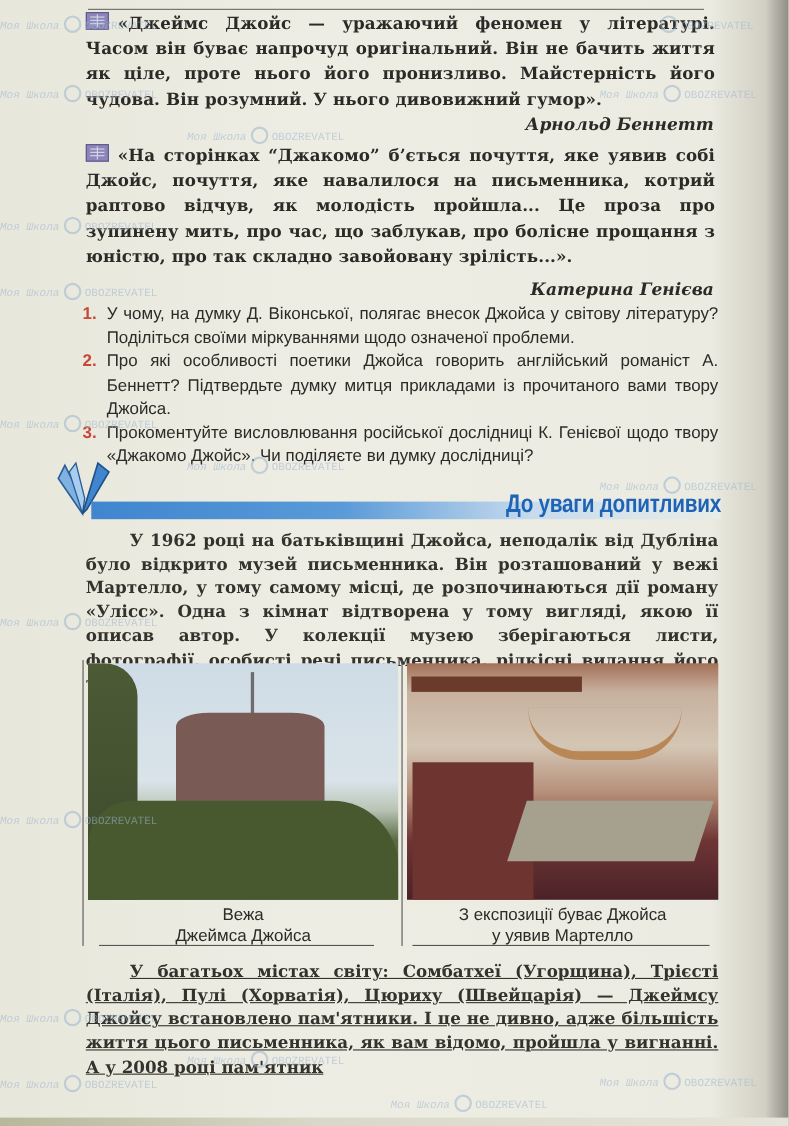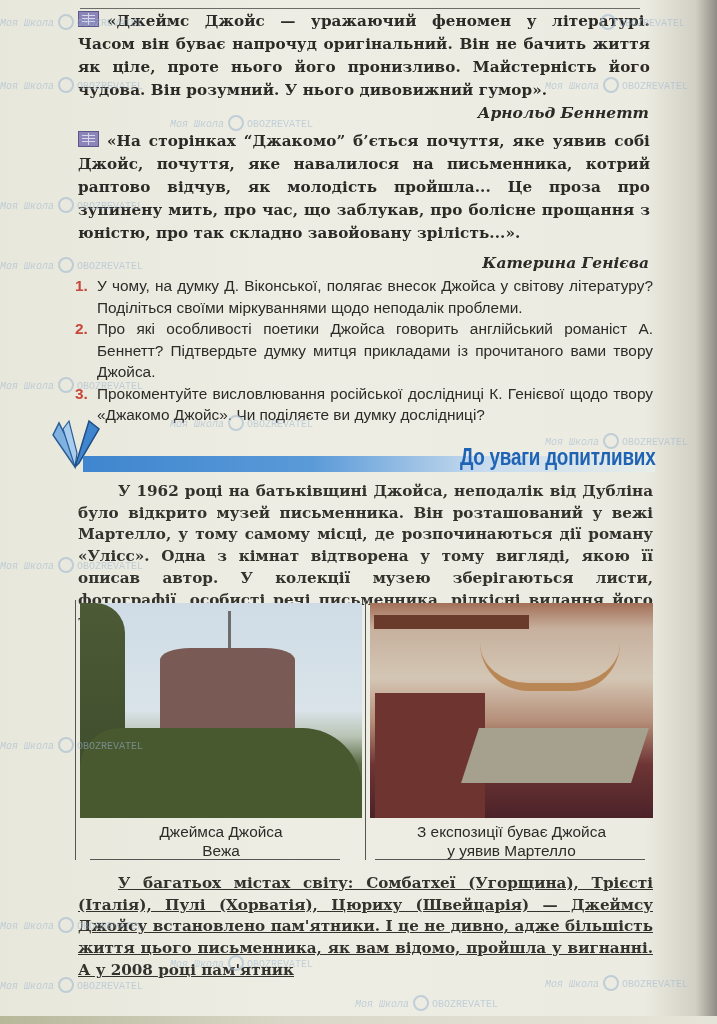--- a/index.html
+++ b/index.html
@@ -66,21 +66,21 @@
   <div class="author" style="top:103px;margin-left:24px;">Арнольд Беннетт</div>
 
   <div class="quote" style="top:130px;">
     <span class="book-icon"></span><span>«На сторінках “Джакомо” б’ється почуття, яке уявив собі Джойс, почуття, яке навалилося на письменника, котрий раптово відчув, як молодість пройшла... Це проза про зупинену мить, про час, що заблукав, про болісне прощання з юністю, про так складно завойовану зрілість...».</span>
   </div>
   <div class="author" style="top:253px;">Катерина Генієва</div>
 
   <div class="questions">
     <div class="q">
       <span class="num">1.</span>
-      <span class="txt">У чому, на думку Д. Віконської, полягає внесок Джойса у світову літературу? Поділіться своїми міркуваннями щодо неподалік проблеми.</span>
+      <span class="txt">У чому, на думку Д. Віконської, полягає внесок Джойса у світову літературу? Поділіться своїми міркуваннями щодо означеної проблеми.</span>
     </div>
     <div class="q">
       <span class="num">2.</span>
       <span class="txt">Про які особливості поетики Джойса говорить англійський романіст А. Беннетт? Підтвердьте думку митця прикладами із прочитаного вами твору Джойса.</span>
     </div>
     <div class="q">
       <span class="num">3.</span>
       <span class="txt">Прокоментуйте висловлювання російської дослідниці К. Генієвої щодо твору «Джакомо Джойс». Чи поділяєте ви думку дослідниці?</span>
     </div>
   </div>
@@ -107,22 +107,22 @@
     <div class="bushes"></div>
   </div>
   <div class="photo photo2">
     <div class="shelf"></div>
     <div class="hammock"></div>
     <div class="bed"></div>
     <div class="table"></div>
   </div>
 
   <div class="caption" style="left:80px;width:282px;">
+    <div>Вежа</div>
     <div>Джеймса Джойса</div>
-    <div>Вежа</div>
   </div>
   <div class="caption" style="left:370px;width:283px;">
     <div>З експозиції буває Джойса</div>
     <div>у уявив Мартелло</div>
   </div>
   <div class="caption-line" style="left:90px;width:250px;"></div>
   <div class="caption-line" style="left:375px;width:270px;"></div>
 
   <div class="para" style="top:873px;text-decoration:underline;"><span class="indent"></span><span>У багатьох містах світу: Сомбатхеї (Угорщина), Трієсті (Італія), Пулі (Хорватія), Цюриху (Швейцарія) — Джеймсу Джойсу встановлено пам'ятники. І це не дивно, адже більшість життя цього письменника, як вам відомо, пройшла у вигнанні. А у 2008 році пам'ятник</span></div>
 

